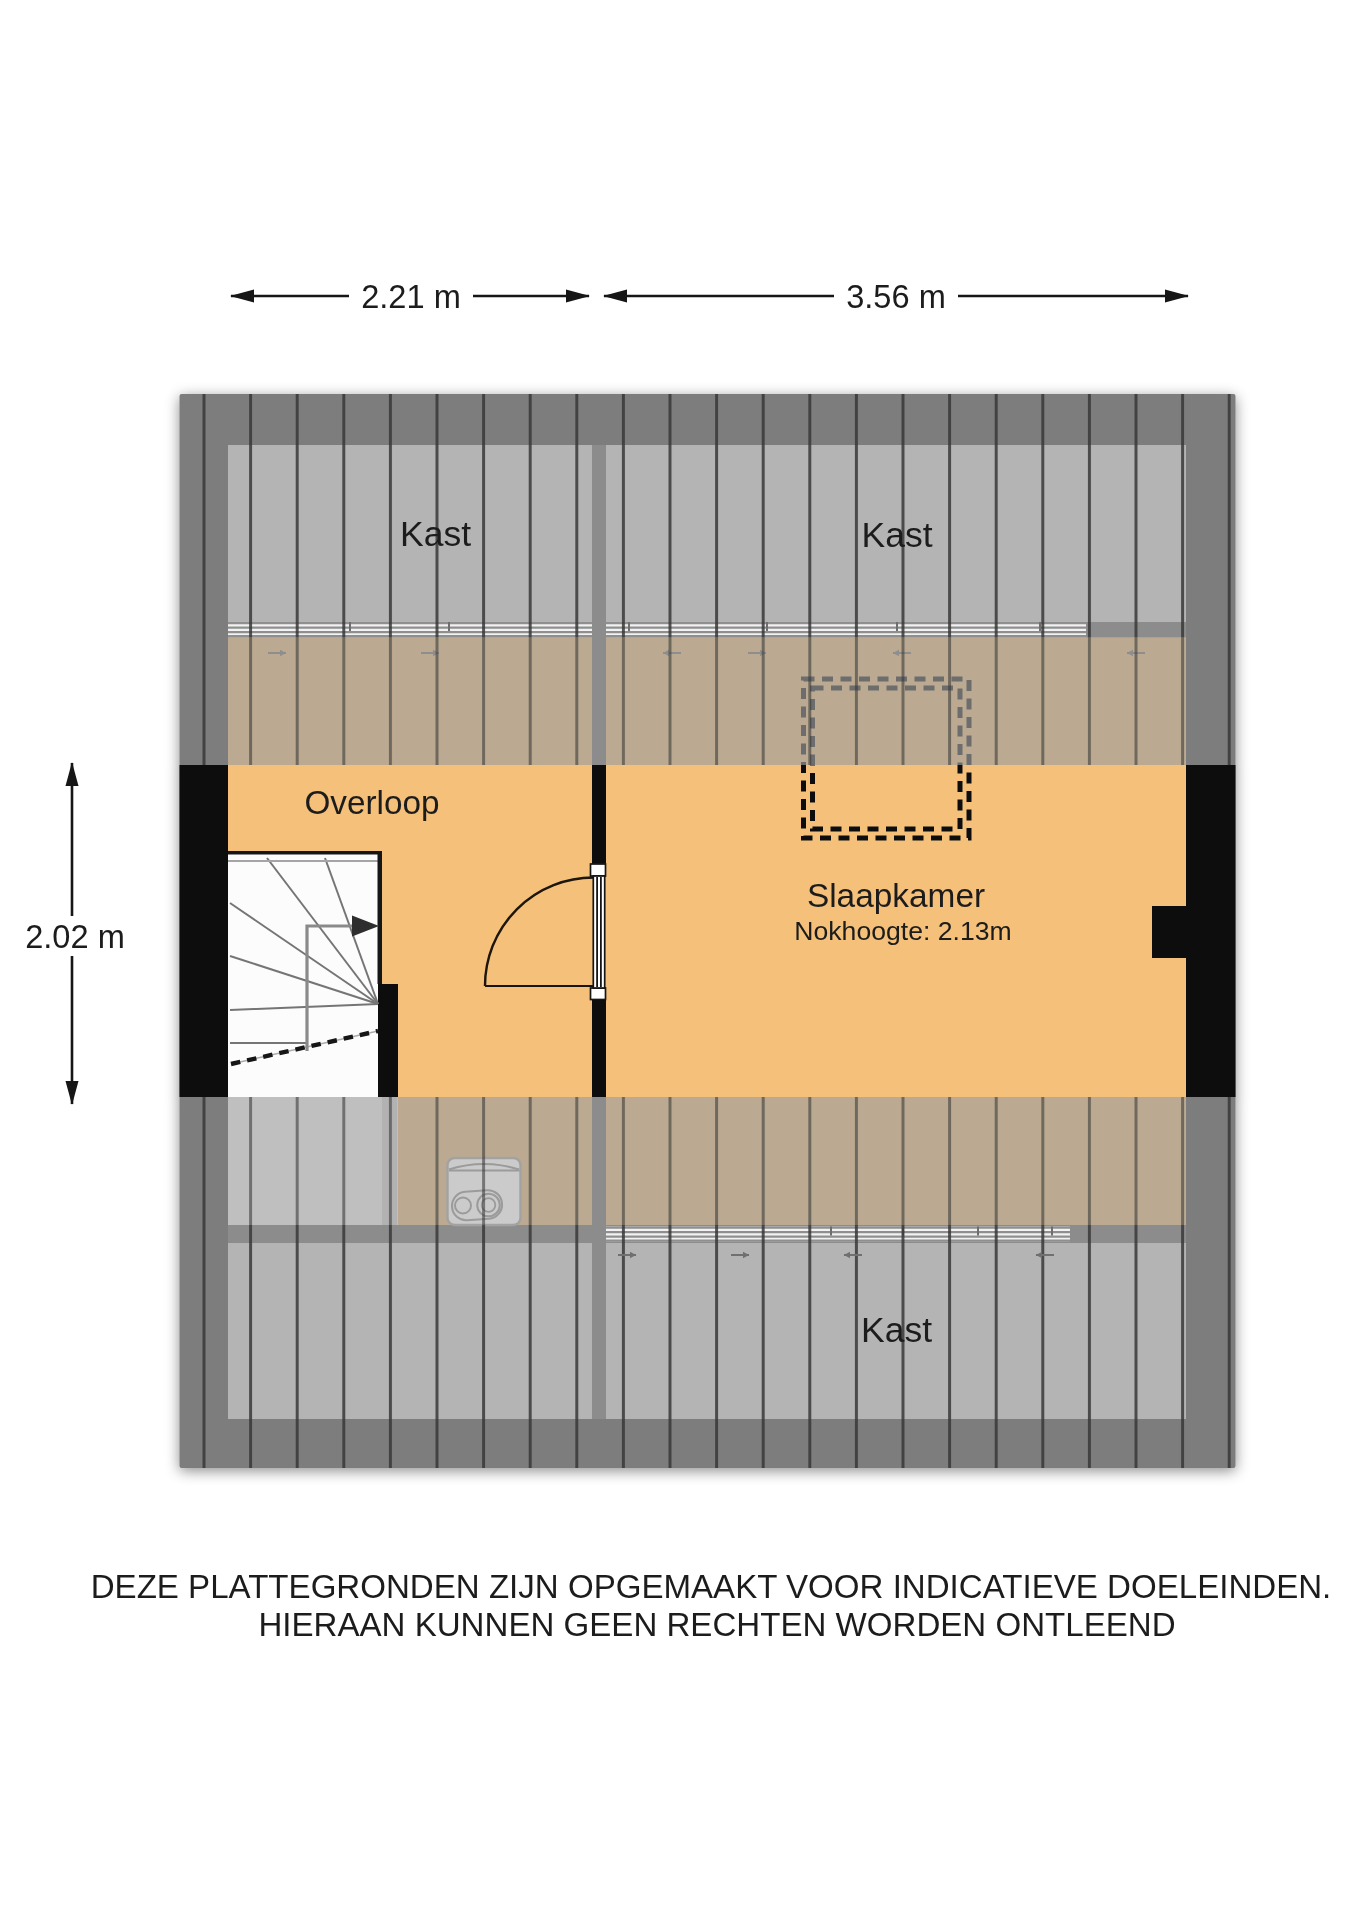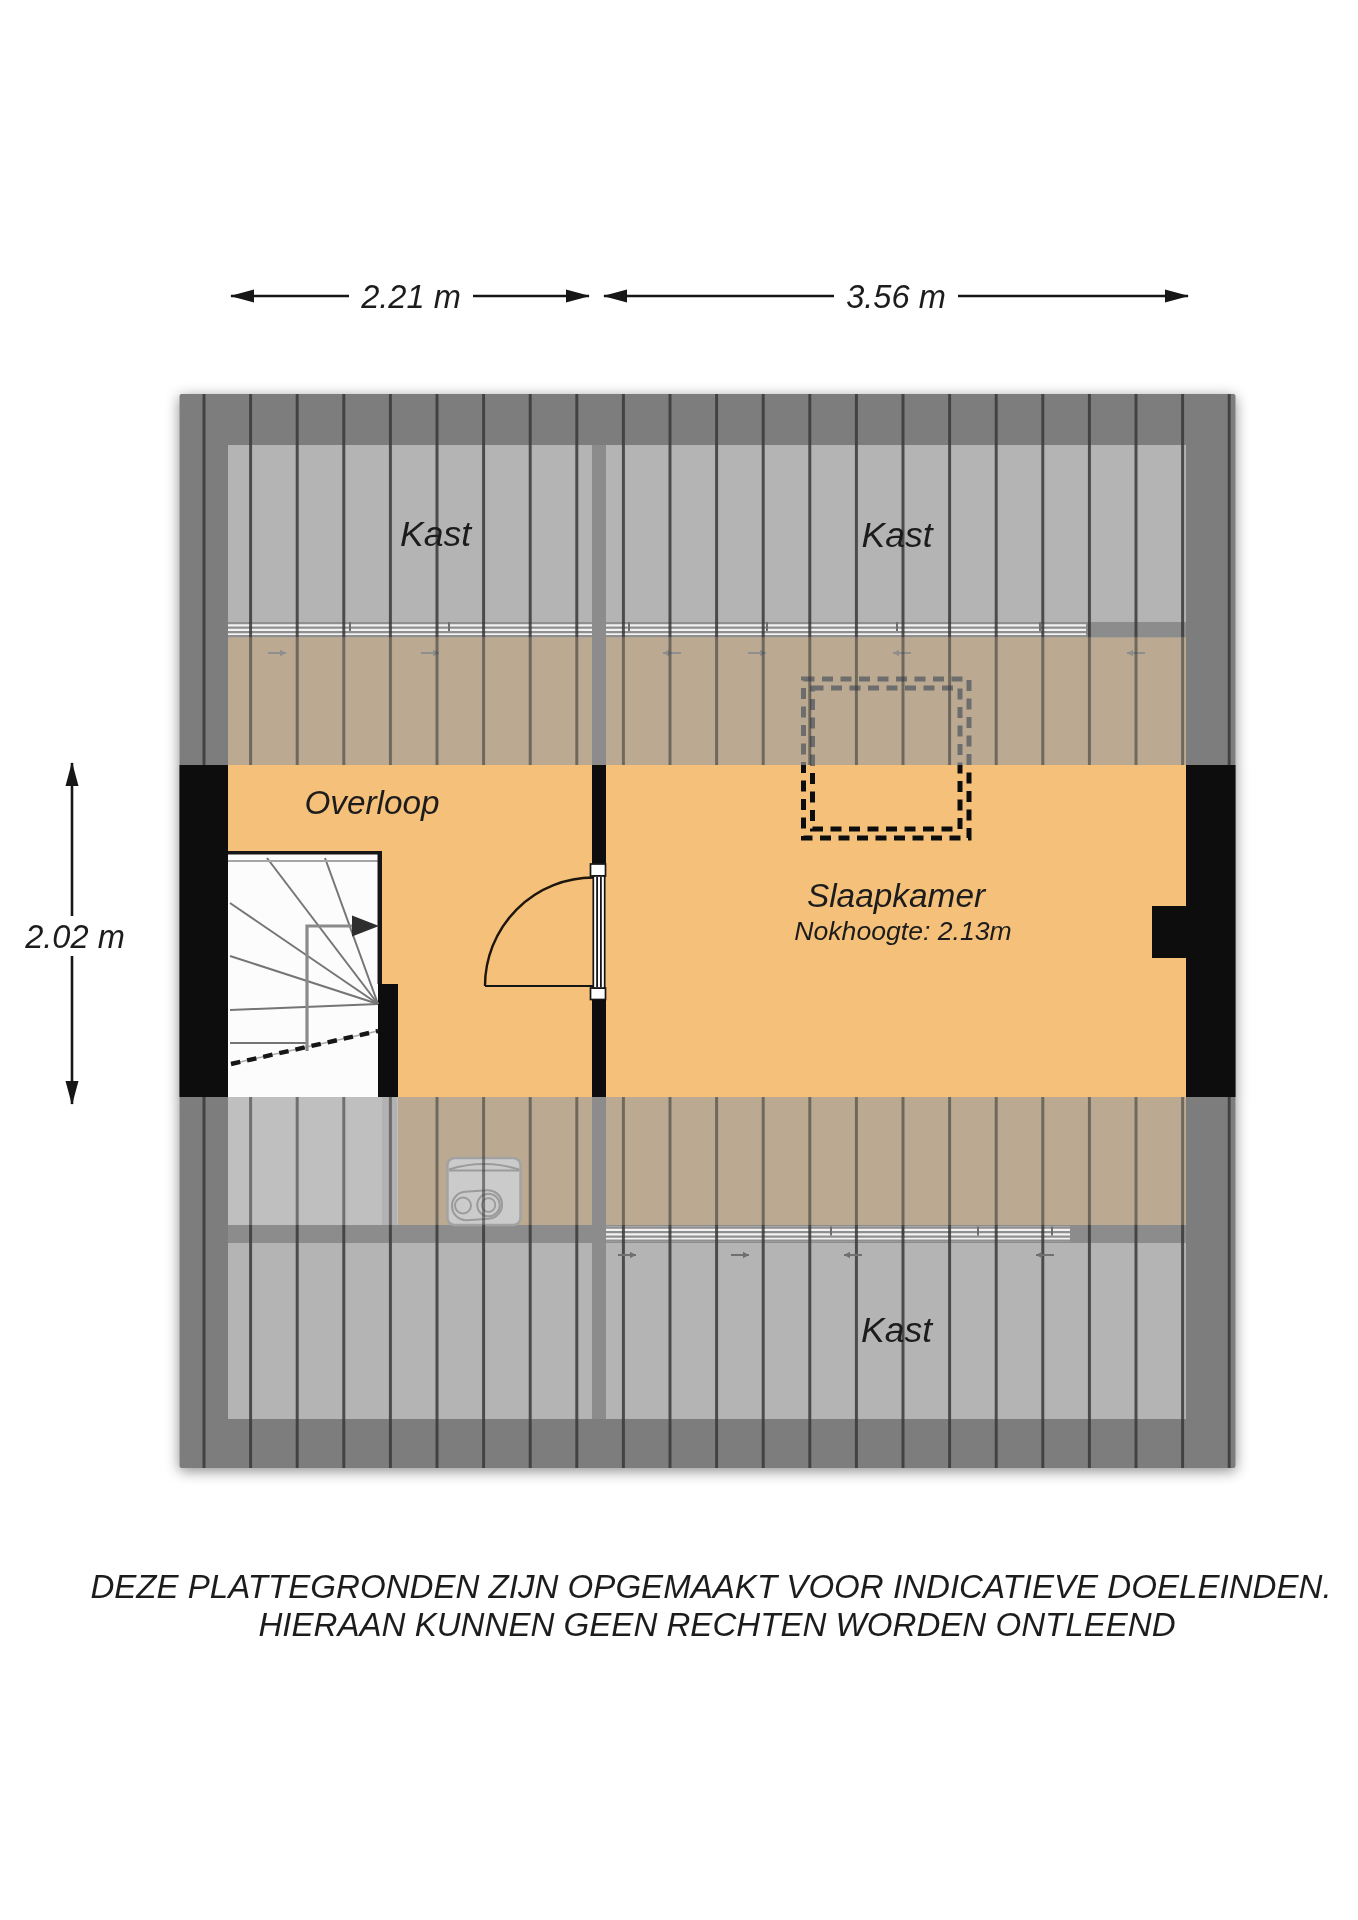--- a/index.html
+++ b/index.html
@@ -1,17 +1,17 @@
 <!DOCTYPE html>
 <html style="--page-bg: #ffffff; --floor-orange: #f4c07a; --outer-band: #7d7d7d; --closet-gray: #b4b4b4; --wall-black: #0b0b0b; --wall-gray: #8c8c8c; --text: #1c1c1c;"><head>
 <meta charset="utf-8">
 <style>
   html,body{margin:0;padding:0;background:#ffffff;}
   .page{position:relative;width:1358px;height:1920px;background:var(--page-bg,#fff);overflow:hidden;
-        font-family:"Liberation Sans",sans-serif;font-style:italic;}
+        font-family:"Liberation Sans",sans-serif;}
   svg{position:absolute;left:0;top:0;}
   text{font-family:"Liberation Sans",sans-serif;fill:var(--text,#1c1c1c);}
   .room-label{font-size:35.5px;}
   .room-label-overloop{font-size:33.3px;}
   .room-label-slaapkamer{font-size:33.4px;}
   .room-sublabel{font-size:26.6px;}
   .dim-label{font-size:32.6px;}
   .disclaimer-line{font-size:33.1px;}
   .outer-band{fill:var(--outer-band,#7d7d7d);}
   .kast-area{fill:var(--closet-gray,#b4b4b4);}

